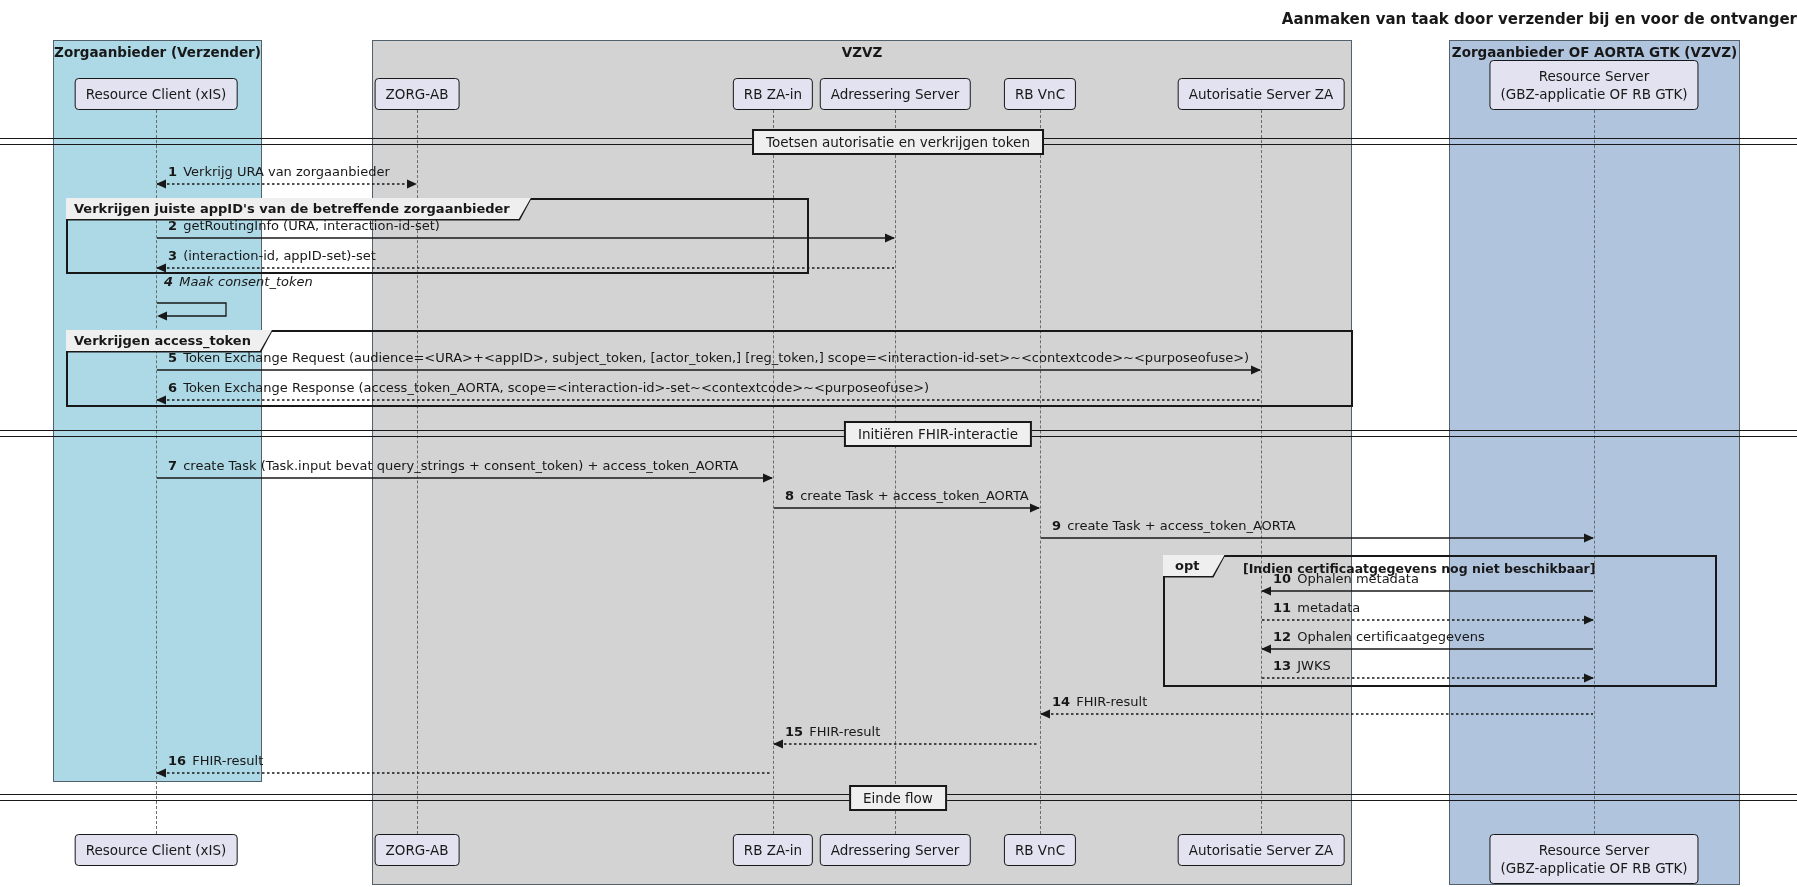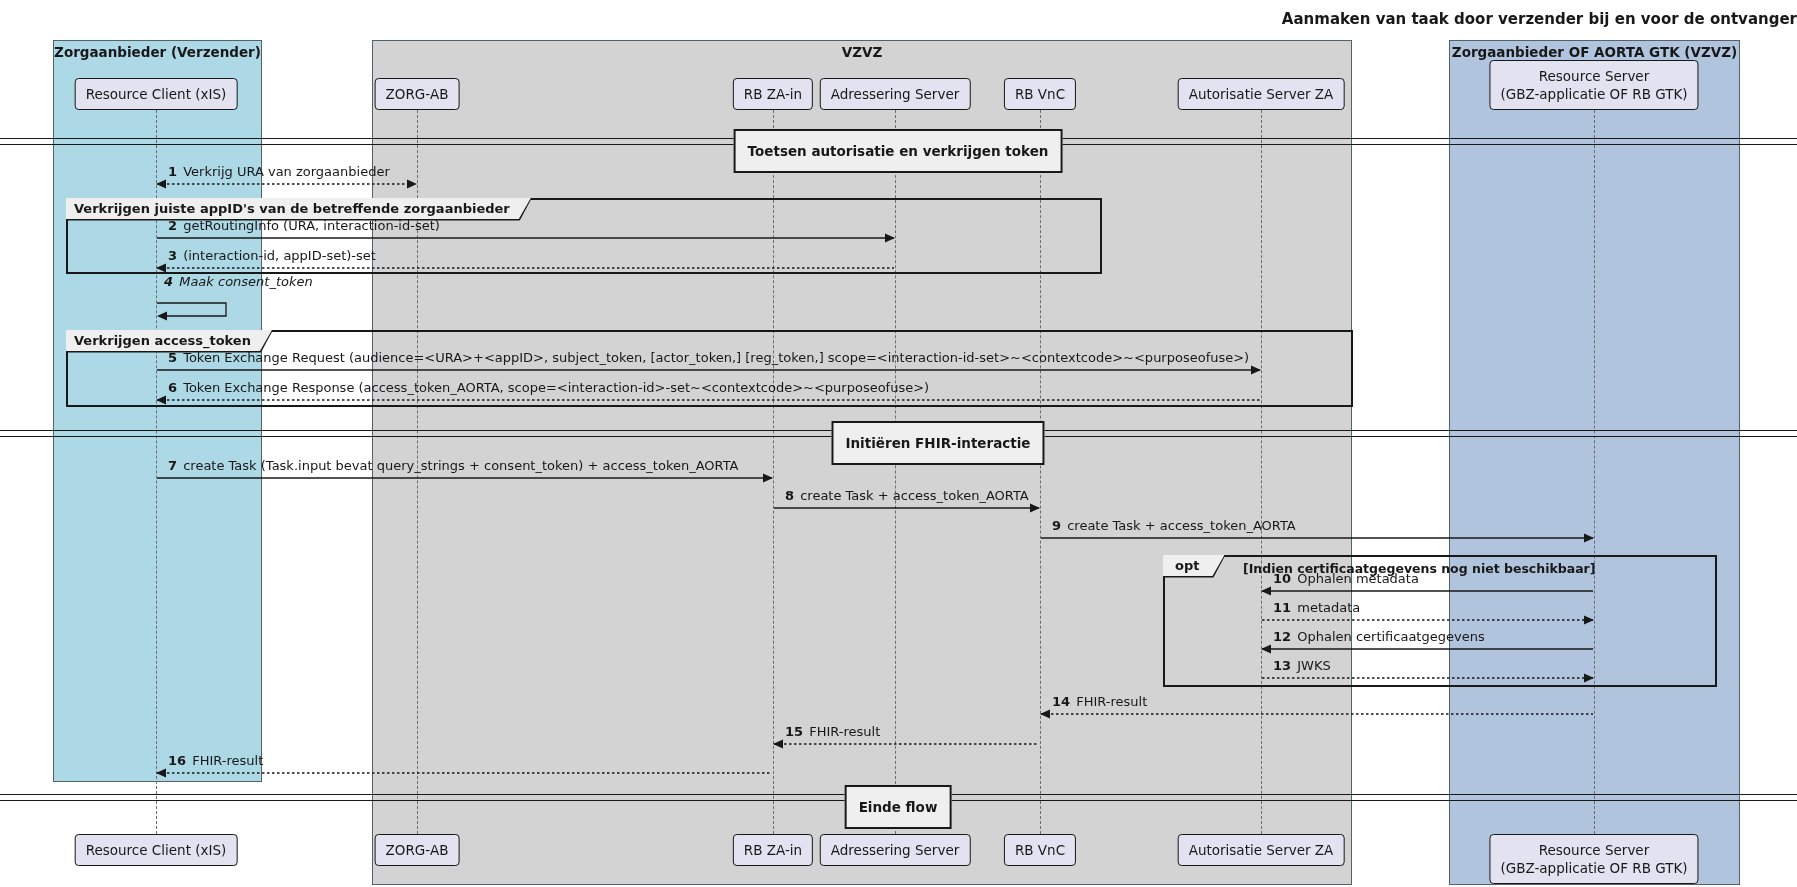--- a/index.html
+++ b/index.html
@@ -18,21 +18,21 @@
   }
   .lifeline{position:absolute;z-index:1;width:0;border-left:1px dashed #6b6b6b;}
   .participant{
     position:absolute;z-index:2;background:#E2E2F0;border:1px solid #181818;
     border-radius:4px;padding:6px 10px;font-size:13.5px;text-align:center;
     white-space:nowrap;transform:translateX(-50%);line-height:1.35;
   }
   .divider-line{position:absolute;left:0;width:1797px;height:0;border-top:2px solid #181818;z-index:3;}
   .divider-label{
     position:absolute;z-index:4;background:#EFEFEF;border:2px solid #181818;
-    font-weight:bold;font-size:13.5px;padding:12px 12px;white-space:nowrap;
+    font-weight:normal;font-size:13.5px;padding:3px 12px;white-space:nowrap;
     transform:translateX(-50%);
   }
   .group{position:absolute;z-index:3;border:2px solid #181818;box-sizing:border-box;}
   .tab-outer{
     position:absolute;top:-2px;left:-2px;background:#181818;z-index:4;
     clip-path:polygon(0 0,100% 0,calc(100% - 12px) 100%,0 100%);
     padding:0 0 1.5px 0;
   }
   .tab-inner{
     background:#EFEFEF;font-weight:bold;font-size:13px;white-space:nowrap;
@@ -150,21 +150,21 @@
     </div>
     <div class="divider-line" style="top: 138px; border-top-width: 1.5px;"></div>
     <div class="divider-line" style="top: 144px; border-top-width: 1.5px;"></div>
     <div class="divider-label" style="left: 898px; top: 129px;">Toetsen autorisatie en verkrijgen token</div>
     <div class="divider-line" style="top: 430px; border-top-width: 1.5px;"></div>
     <div class="divider-line" style="top: 436px; border-top-width: 1.5px;"></div>
     <div class="divider-label" style="left: 898px; top: 421px; margin-left: 40px;">Initiëren FHIR-interactie</div>
     <div class="divider-line" style="top: 794px; border-top-width: 1.5px;"></div>
     <div class="divider-line" style="top: 800px; border-top-width: 1.5px;"></div>
     <div class="divider-label" style="left: 898px; top: 785px; text-align: center;">Einde flow</div>
-    <div class="group" style="left: 66px; top: 198px; width: 1036px; height: 76px;">
+    <div class="group" style="left: 66px; top: 198px; width: 743px; height: 76px;">
       <div class="tab-outer">
         <div class="tab-inner">Verkrijgen juiste appID's van de betreffende zorgaanbieder</div>
       </div>
     </div>
     <div class="group" style="left: 66px; top: 330px; width: 1287px; height: 77px;">
       <div class="tab-outer">
         <div class="tab-inner">Verkrijgen access_token</div>
       </div>
     </div>
     <div class="group" style="left: 1163px; top: 555px; width: 554px; height: 132px;">

